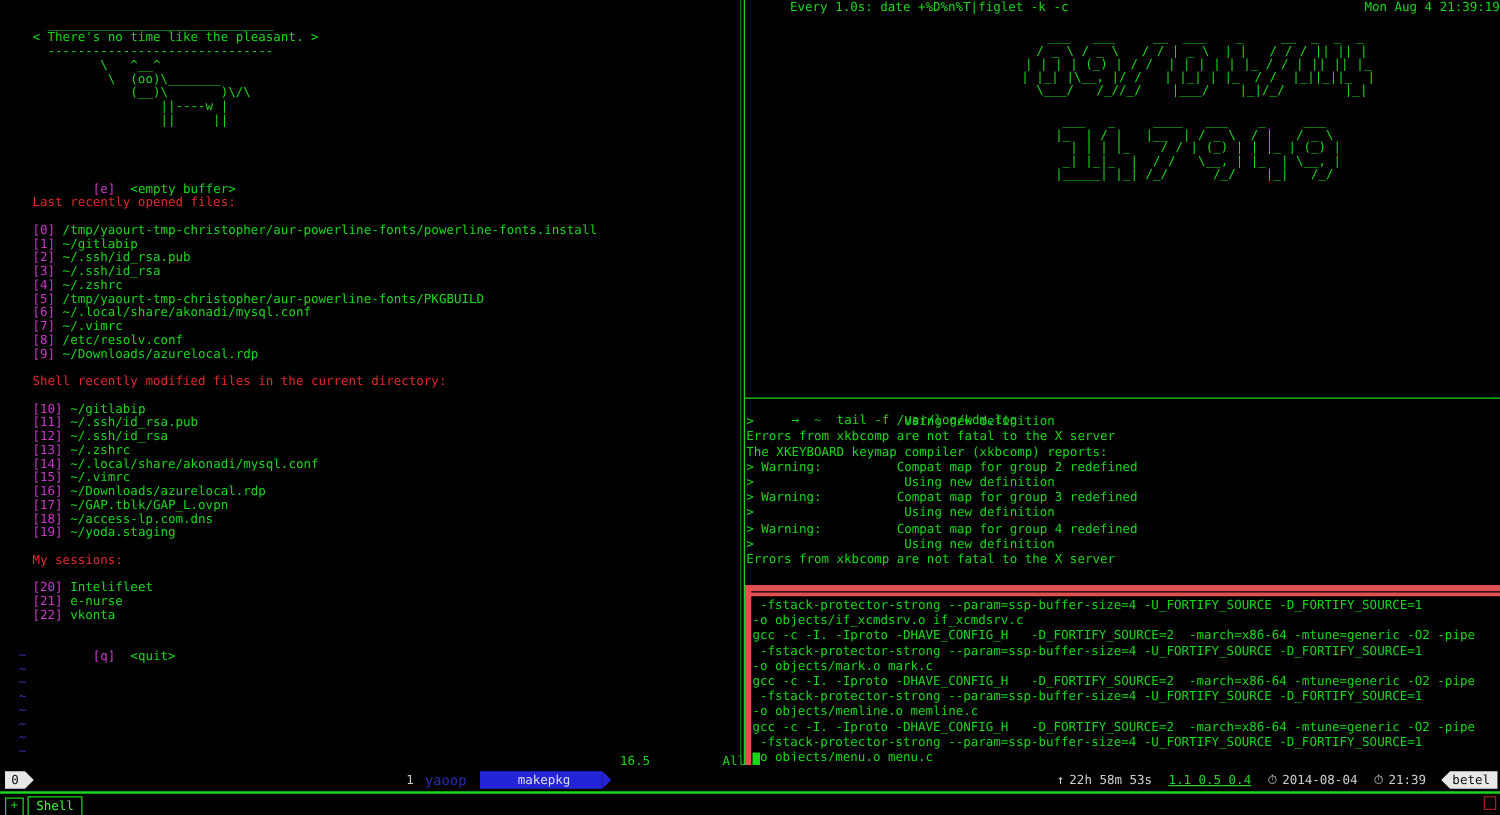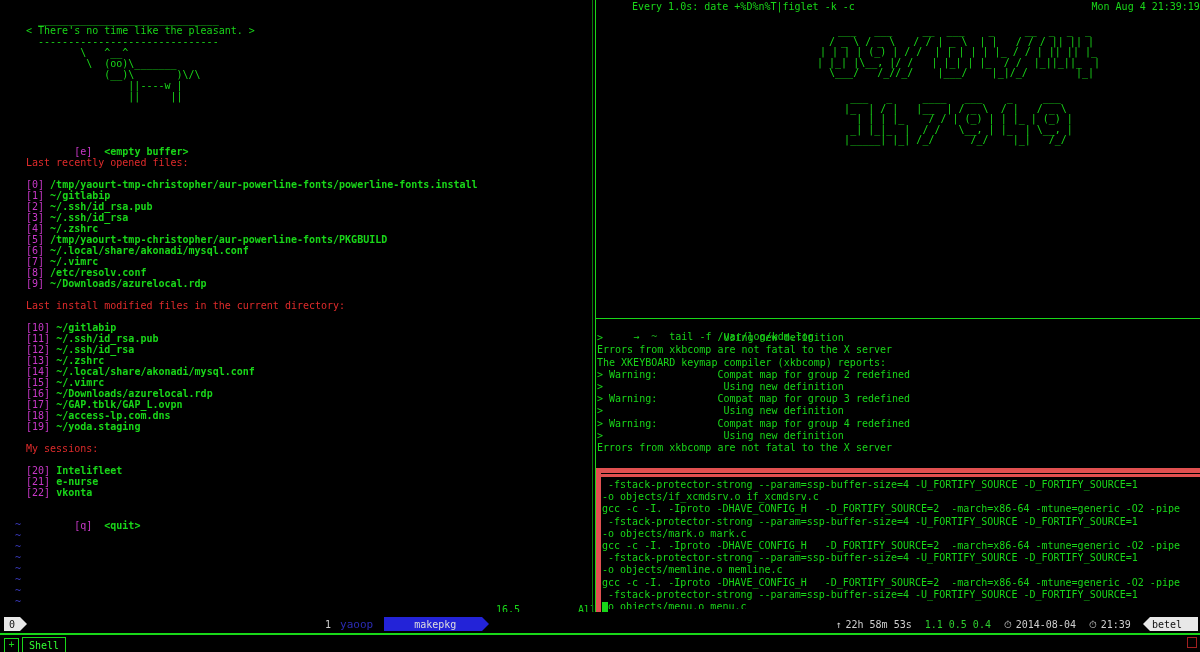--- a/index.html
+++ b/index.html
@@ -15,21 +15,21 @@
   
   pre{margin:0;font:inherit;white-space:pre;}
 
   
   .pane-left{position:absolute;left:0;top:0;width:590px;height:612px;overflow:hidden;margin-left:12px;}
   .startify{position:absolute;left:14px;top:14px;}
   .startify .row{height:11px;white-space:pre;}
   .cow{color:#19d719;}
   .hdr{color:#e02b2b;}
   .idx{color:#c838c8;}
-  .fname{color:#19d719;font-weight:bold;}
+  .fname{color:#19d719;}
   .blank{height:11px;}
   .tildes{position:absolute;left:3px;top:519px;}
   .tildes div{height:11px;color:#3838b8;}
 
   
   .vim-ruler{position:absolute;left:0;top:604px;width:590px;height:13px;}
   .vim-ruler .pos{position:absolute;left:484px;top:0;color:#19d719;}
   .vim-ruler .all{position:absolute;left:566px;top:0;color:#19d719;}
 
   
@@ -69,23 +69,23 @@
   .winlist{position:absolute;left:325px;top:1px;height:14px;display:flex;align-items:center;}
   .winlist .num{color:#cfcfcf;font-size:10px;margin-right:9px;}
   .winlist .inactive{color:#2b2bb4;font-size:11px;margin-right:4px;}
   .winlist .pl{display:flex;align-items:center;height:14px;justify-content:flex-end;}
   .winlist .pl .lcap{width:0;height:0;border-top:7px solid transparent;border-bottom:7px solid transparent;border-left:7px solid #000;}
   .winlist .active{background:#2323d8;color:#dedede;height:14px;display:flex;align-items:center;padding:0 26px 0 30px;font-size:10px;}
   .winlist .rcap{width:0;height:0;border-top:7px solid transparent;border-bottom:7px solid transparent;border-left:7px solid #2323d8;}
   .right-status{position:absolute;right:2px;top:1px;height:14px;display:flex;align-items:center;gap:0;}
   .right-status .item{display:flex;align-items:center;margin-left:13px;font-size:10px;color:#cfcfcf;}
   .right-status .item .ic{margin-right:4px;color:#cfcfcf;}
-  .right-status .load{color:#2ecf2e;}
+  .right-status .load{color:#2ecf2e;text-decoration:underline;}
   .hostcap{width:0;height:0;border-top:7px solid transparent;border-bottom:7px solid transparent;border-right:7px solid #e8e8e8;margin-left:12px;}
-  .host{background:#e8e8e8;color:#101010;height:14px;display:flex;align-items:center;padding:0 16px 0 2px;font-size:10px;}
+  .host{background:#e8e8e8;color:#101010;height:14px;display:flex;align-items:center;padding:0 6px 0 2px;font-size:10px;}
 
   
   .tabbar{position:absolute;left:0;top:633px;width:1200px;height:19px;background:#000;border-top:2px solid #19d719;}
   .newtab{position:absolute;left:4px;top:3px;width:13px;height:13px;border:1px solid #19d719;color:#19d719;
           font-size:10px;line-height:12px;text-align:center;}
   .tab{position:absolute;left:22px;top:2px;height:15px;border:1px solid #19d719;color:#33ff33;
        padding:0 6px;font-size:10px;line-height:15px;background:#000;}
   .scrollmark{position:absolute;right:3px;top:637px;width:8px;height:9px;border:1px solid #a02020;}
 </style>
 </head>
@@ -124,21 +124,21 @@
         <div class="row"><span class="idx">[3]</span><span class="fname"> </span><span class="fname">~/.ssh/id_rsa</span></div>
         <div class="row"><span class="idx">[4]</span><span class="fname"> </span><span class="fname">~/.zshrc</span></div>
         <div class="row"><span class="idx">[5]</span><span class="fname"> </span><span class="fname">/tmp/yaourt-tmp-christopher/aur-powerline-fonts/PKGBUILD</span></div>
         <div class="row"><span class="idx">[6]</span><span class="fname"> </span><span class="fname">~/.local/share/akonadi/mysql.conf</span></div>
         <div class="row"><span class="idx">[7]</span><span class="fname"> </span><span class="fname">~/.vimrc</span></div>
         <div class="row"><span class="idx">[8]</span><span class="fname"> </span><span class="fname">/etc/resolv.conf</span></div>
         <div class="row"><span class="idx">[9]</span><span class="fname"> </span><span class="fname">~/Downloads/azurelocal.rdp</span></div>
       </div>
 
       <div class="blank"></div>
-      <div class="row hdr">Last install modified files in the current directory:</div>
+      <div class="row hdr">Shell recently modified files in the current directory:</div>
       <div class="blank"></div>
 
       <div>
         <div class="row"><span class="idx">[10]</span><span class="fname"> </span><span class="fname">~/gitlabip</span></div>
         <div class="row"><span class="idx">[11]</span><span class="fname"> </span><span class="fname">~/.ssh/id_rsa.pub</span></div>
         <div class="row"><span class="idx">[12]</span><span class="fname"> </span><span class="fname">~/.ssh/id_rsa</span></div>
         <div class="row"><span class="idx">[13]</span><span class="fname"> </span><span class="fname">~/.zshrc</span></div>
         <div class="row"><span class="idx">[14]</span><span class="fname"> </span><span class="fname">~/.local/share/akonadi/mysql.conf</span></div>
         <div class="row"><span class="idx">[15]</span><span class="fname"> </span><span class="fname">~/.vimrc</span></div>
         <div class="row"><span class="idx">[16]</span><span class="fname"> </span><span class="fname">~/Downloads/azurelocal.rdp</span></div>

